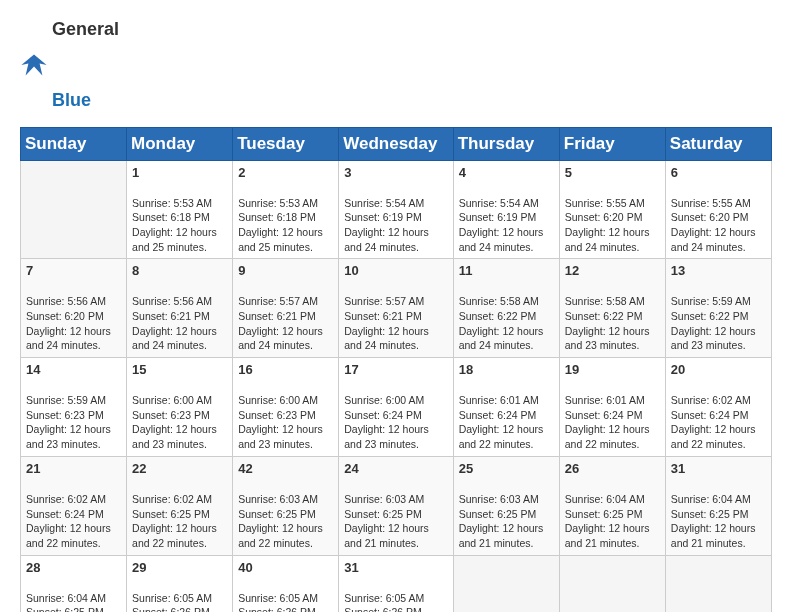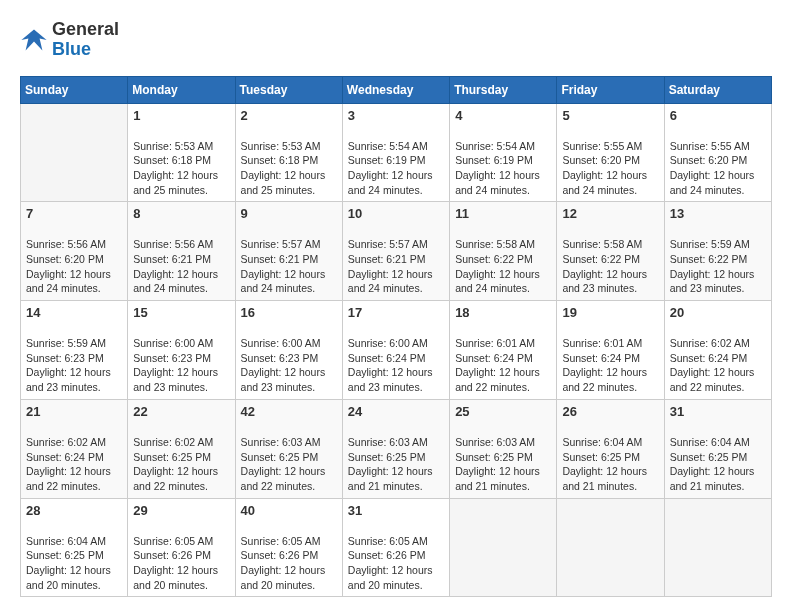--- a/index.html
+++ b/index.html
@@ -18,30 +18,32 @@
     }
     .logo {
       display: flex;
       align-items: center;
       gap: 4px;
     }
     .logo-text {
       display: flex;
       flex-direction: column;
       line-height: 1.1;
+      gap: 45px;
     }
     .logo-general {
       font-size: 18px;
       font-weight: bold;
       color: #333;
     }
     .logo-blue {
       font-size: 18px;
       font-weight: bold;
       color: #1a6fb5;
+      margin-top: 6px;
     }
     .logo-bird {
       width: 28px;
       height: 28px;
     }
     .title-block {
       text-align: right;
     }
     .calendar-title {
       font-size: 36px;
@@ -56,21 +58,21 @@
     table {
       width: 100%;
       border-collapse: collapse;
       font-size: 11px;
     }
     thead tr th {
       background-color: #2a6db5;
       color: #fff;
       padding: 6px 4px;
       text-align: left;
-      font-size: 12px;
+      font-size: 17px;
       font-weight: bold;
       border: 1px solid #1a5a9a;
     }
     tbody tr td {
       border: 1px solid #ccc;
       vertical-align: top;
       padding: 4px 5px;
       min-height: 80px;
       height: 90px;
       color: #333;

